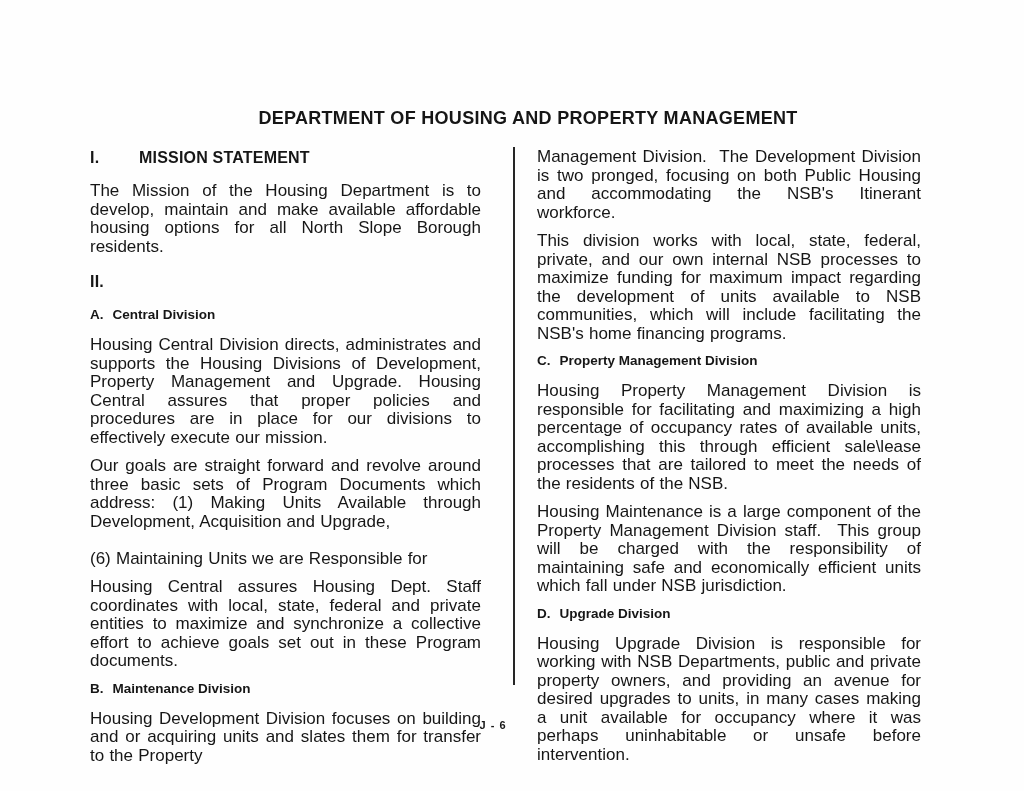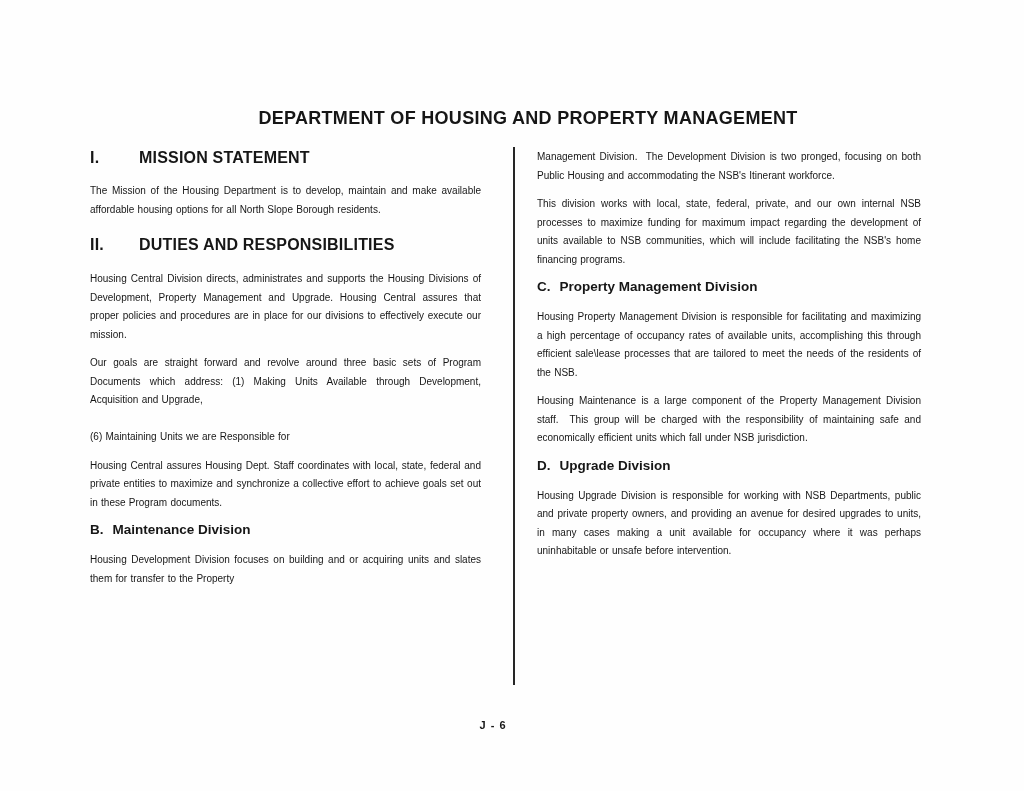--- a/index.html
+++ b/index.html
@@ -59,21 +59,21 @@
 
   .sub-head {
     font-weight: bold;
     font-size: 13.5px;
     line-height: 16px;
     margin: 0 0 13px 0;
   }
   .sub-head .letter { display: inline-block; margin-right: 9px; }
 
   .body {
-    font-size: 10px;
+    font-size: 17px;
     line-height: 18.5px;
     text-align: justify;
     margin: 0 12px 10px 0;
     word-spacing: 0.5px;
   }
   .body.last { margin-bottom: 0; }
   .mt-group { margin-top: 2px; }
 
   .footer {
     position: absolute;
@@ -101,23 +101,25 @@
 
       <div class="sec-head">
         <span class="sec-num">I.</span>
         <span class="sec-title">MISSION STATEMENT</span>
       </div>
 
       <p class="body">The Mission of the Housing Department is to develop, maintain and make available affordable housing options for all North Slope Borough residents.</p>
 
       <div class="sec-head second">
         <span class="sec-num">II.</span>
-        <span class="sec-title">DUTIES AND RESPONSIBILITIES</span>
       </div>
 
+      <div class="sub-head">
+        <span class="letter">A.</span><span>Central Division</span>
+      </div>
 
       <p class="body">Housing Central Division directs, administrates and supports the Housing Divisions of Development, Property Management and Upgrade. Housing Central assures that proper policies and procedures are in place for our divisions to effectively execute our mission.</p>
 
       <p class="body"><span>Our goals are straight forward and revolve around three basic sets of Program Documents which address: (1) Making Units Available through Development, Acquisition and Upgrade,</span><br><br><span>(6) Maintaining Units we are Responsible for</span></p>
 
       <p class="body">Housing Central assures Housing Dept. Staff coordinates with local, state, federal and private entities to maximize and synchronize a collective effort to achieve goals set out in these Program documents.</p>
 
       <div class="sub-head mt-group">
         <span class="letter">B.</span><span>Maintenance Division</span>
       </div>

